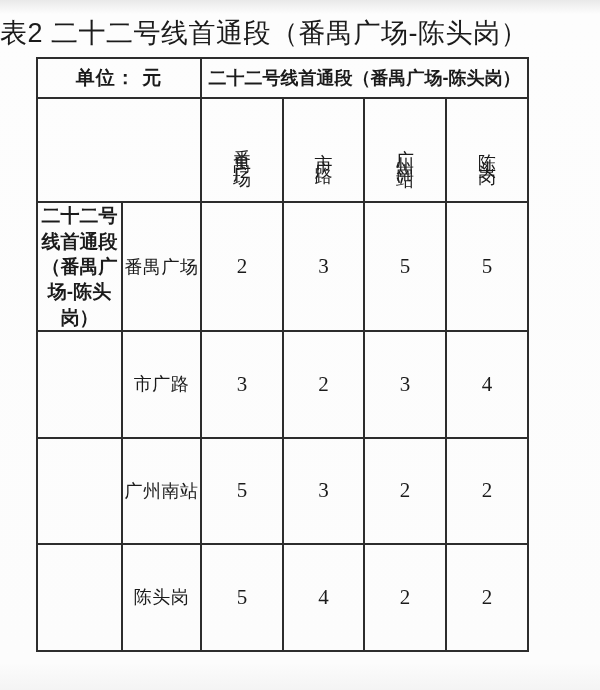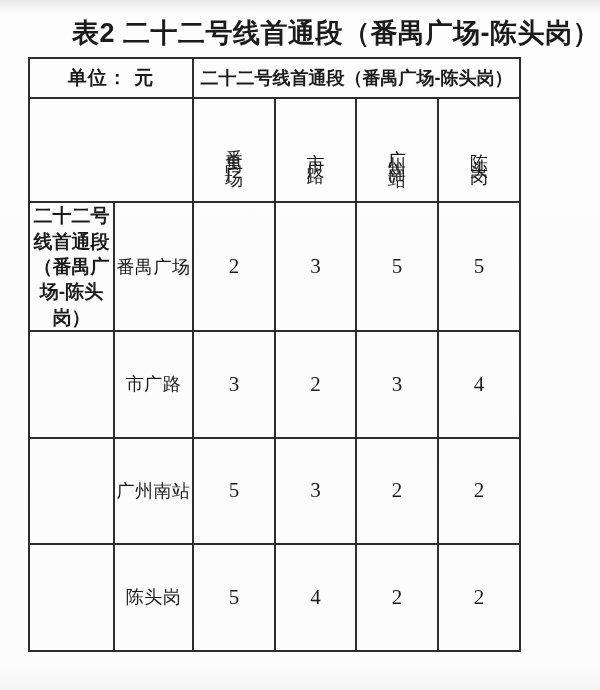--- a/index.html
+++ b/index.html
@@ -11,30 +11,30 @@
     position: relative;
     width: 600px;
     height: 690px;
     background: linear-gradient(#e9e9e9, #fdfdfd 14px, #fcfcfc 96%, #f4f4f4);
     color: #1b1b1b;
     font-family: "Liberation Sans", sans-serif;
     overflow: hidden;
   }
   .title-block {
     padding-top: 17px;
-    text-align: right;
-    font-weight: bold;
+    text-align: left;
+    font-weight: normal;
     font-size: 27px;
     line-height: 1.24;
     letter-spacing: 0.5px;
   }
   table.fare-table {
     border-collapse: collapse;
     table-layout: fixed;
-    margin: 7px 0 0 28px;
+    margin: 7px 0 0 36px;
   }
   table.fare-table td {
     border: 2px solid #2d2d2d;
     text-align: center;
     vertical-align: middle;
     padding: 0;
     overflow: hidden;
   }
   td.unit-cell {
     font-weight: bold;

